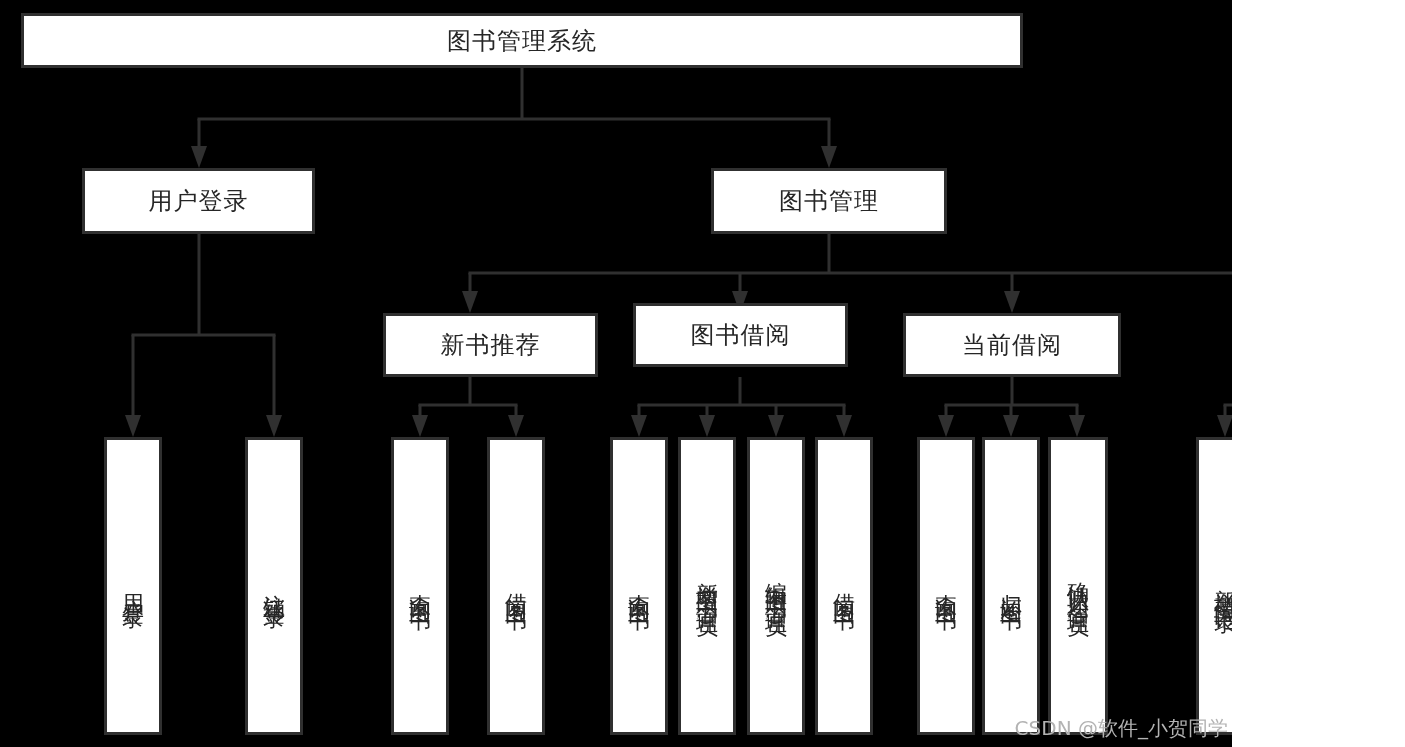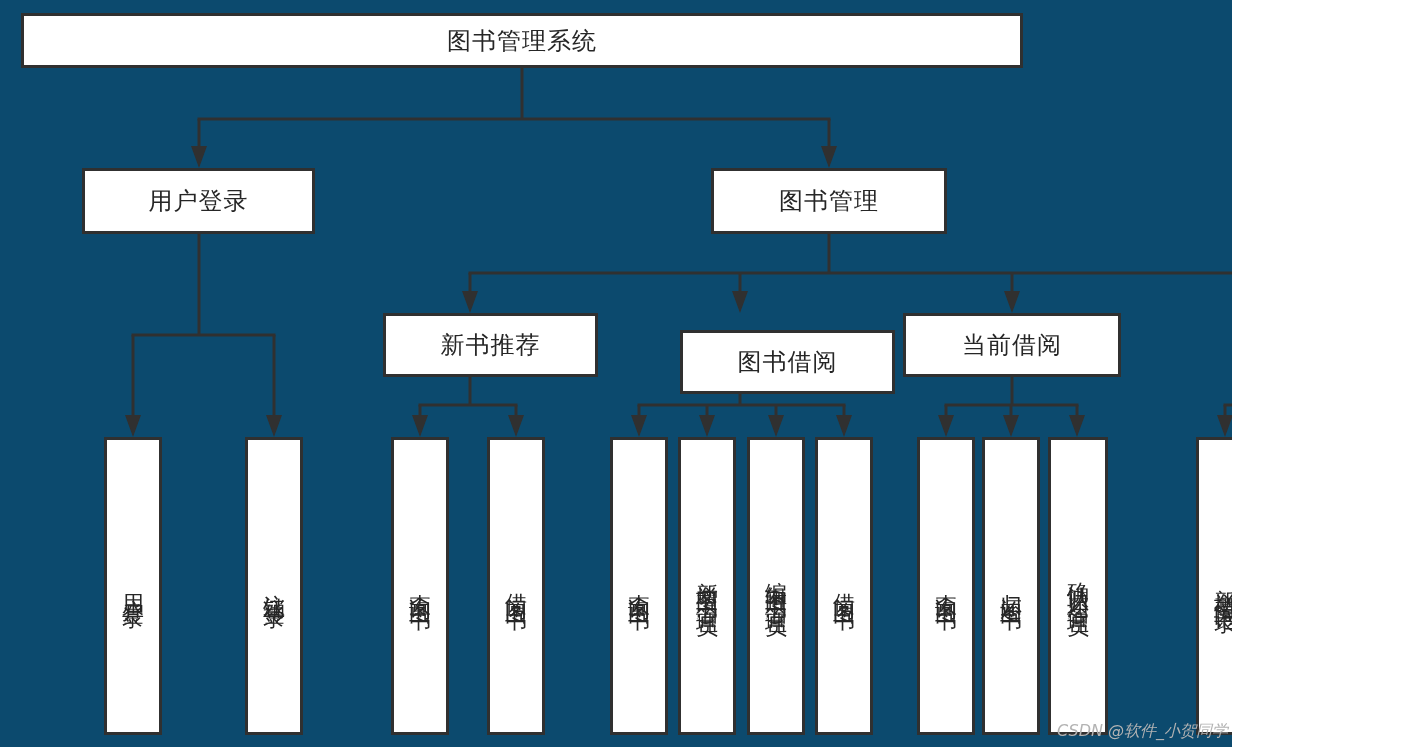--- a/index.html
+++ b/index.html
@@ -2,21 +2,21 @@
 <html><head>
 <meta charset="utf-8">
 <style>
   * { box-sizing: border-box; margin: 0; padding: 0; }
   html, body { background: #ffffff; }
   body { font-family: "DejaVu Sans", "Liberation Sans", sans-serif; }
   .canvas {
     position: relative;
     width: 1232px;
     height: 747px;
-    background: #0c4a6e;
+    background: #000000;
     overflow: hidden;
   }
   #connectors {
     position: absolute;
     left: 0; top: 0;
     width: 1405px; height: 747px;
     z-index: 0;
   }
   .hnode {
     position: absolute;
@@ -50,25 +50,24 @@
     text-orientation: mixed;
     font-size: 22px;
     letter-spacing: 5px;
     line-height: 1.1;
     color: #262626;
   }
   .watermark {
     position: absolute;
     right: 4px;
     bottom: 5px;
-    font-size: 16px;
+    font-size: 20px;
     color: #b3b3b3;
     z-index: 5;
     white-space: nowrap;
-    font-style: italic;
   }
 </style>
 </head>
 <body>
 
 <div class="canvas">
 
   <svg id="connectors" width="1405" height="747" viewBox="0 0 1405 747" xmlns="http://www.w3.org/2000/svg">
       <line x1="522" y1="68" x2="522" y2="119" stroke="#303030" stroke-width="3"></line>
       <line x1="199" y1="234" x2="199" y2="335" stroke="#303030" stroke-width="3"></line>
@@ -131,21 +130,21 @@
   <div class="hnode" style="left:82px; top:168px; width:233px; height:66px;">
     <span>用户登录</span>
   </div>
   <div class="hnode" style="left:711px; top:168px; width:236px; height:66px;text-align:center;">
     <span>图书管理</span>
   </div>
 
   <div class="hnode" style="left:363px; top:313px; width:215px; height:64px;margin-left:20px;">
     <span>新书推荐</span>
   </div>
-  <div class="hnode" style="left:633px; top:330px; width:215px; height:64px;margin-left:47px;">
+  <div class="hnode" style="left:633px; top:303px; width:215px; height:64px;">
     <span>图书借阅</span>
   </div>
   <div class="hnode" style="left:903px; top:313px; width:218px; height:64px;align-items:center;">
     <span>当前借阅</span>
   </div>
 
   <div class="vnode" style="left:104px;">
     <span>用户登录</span>
   </div>
   <div class="vnode" style="left:245px;">

